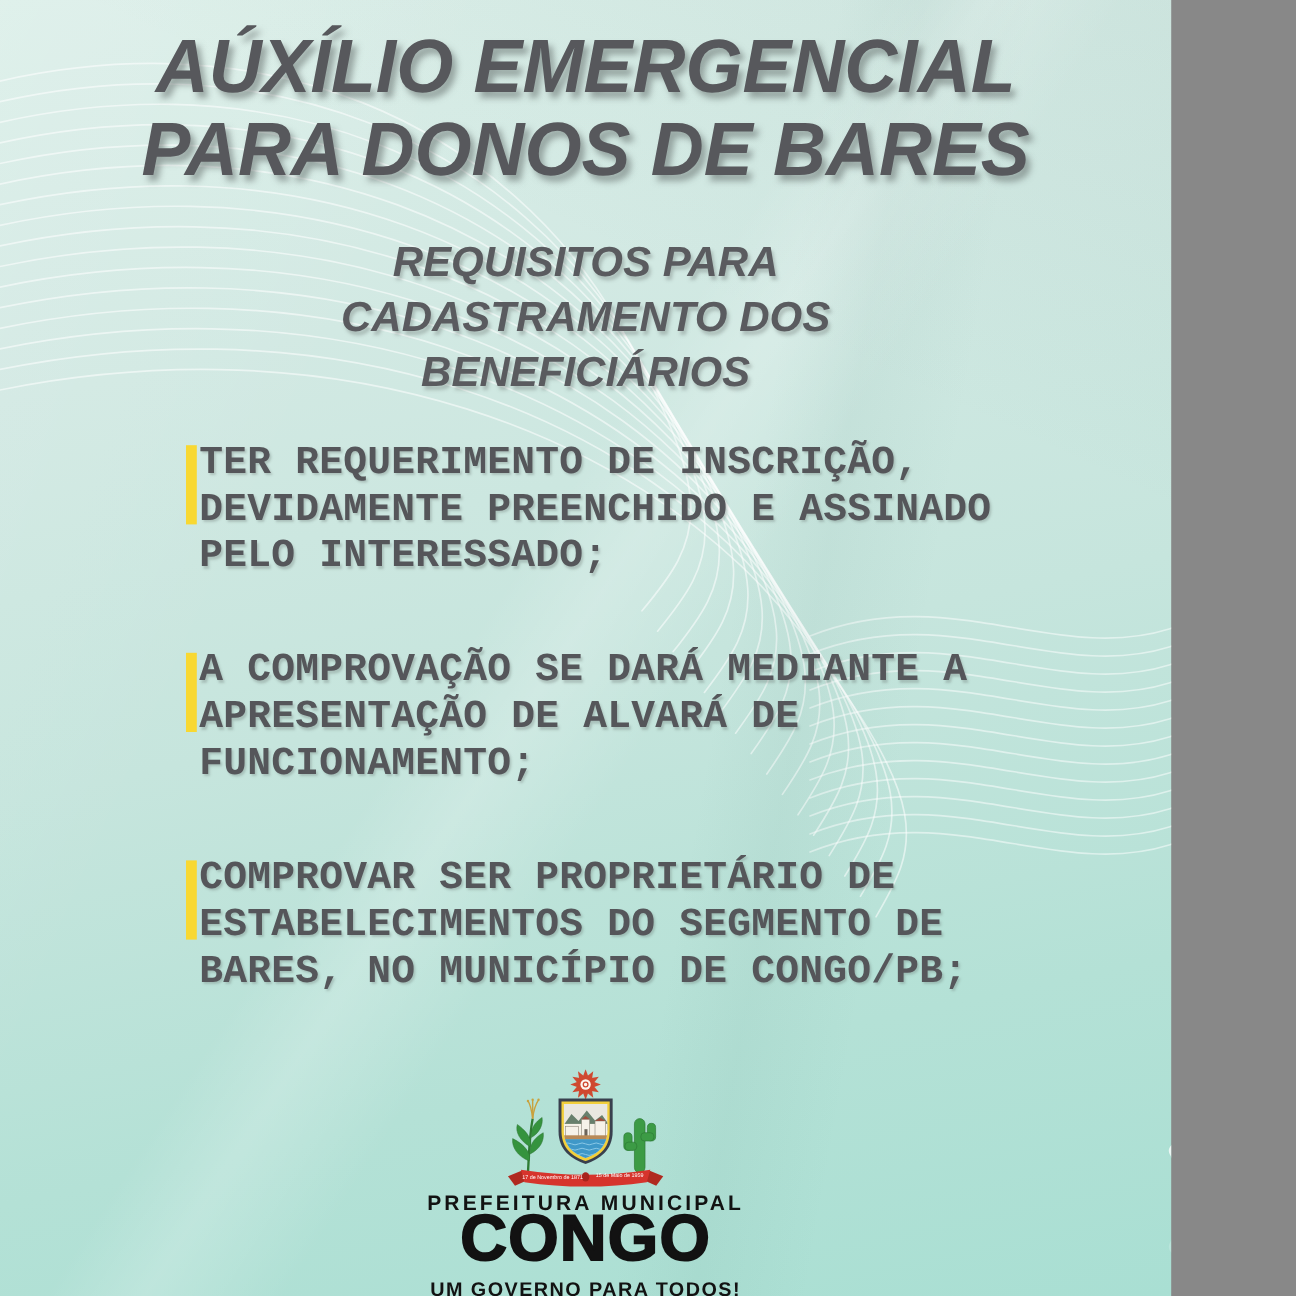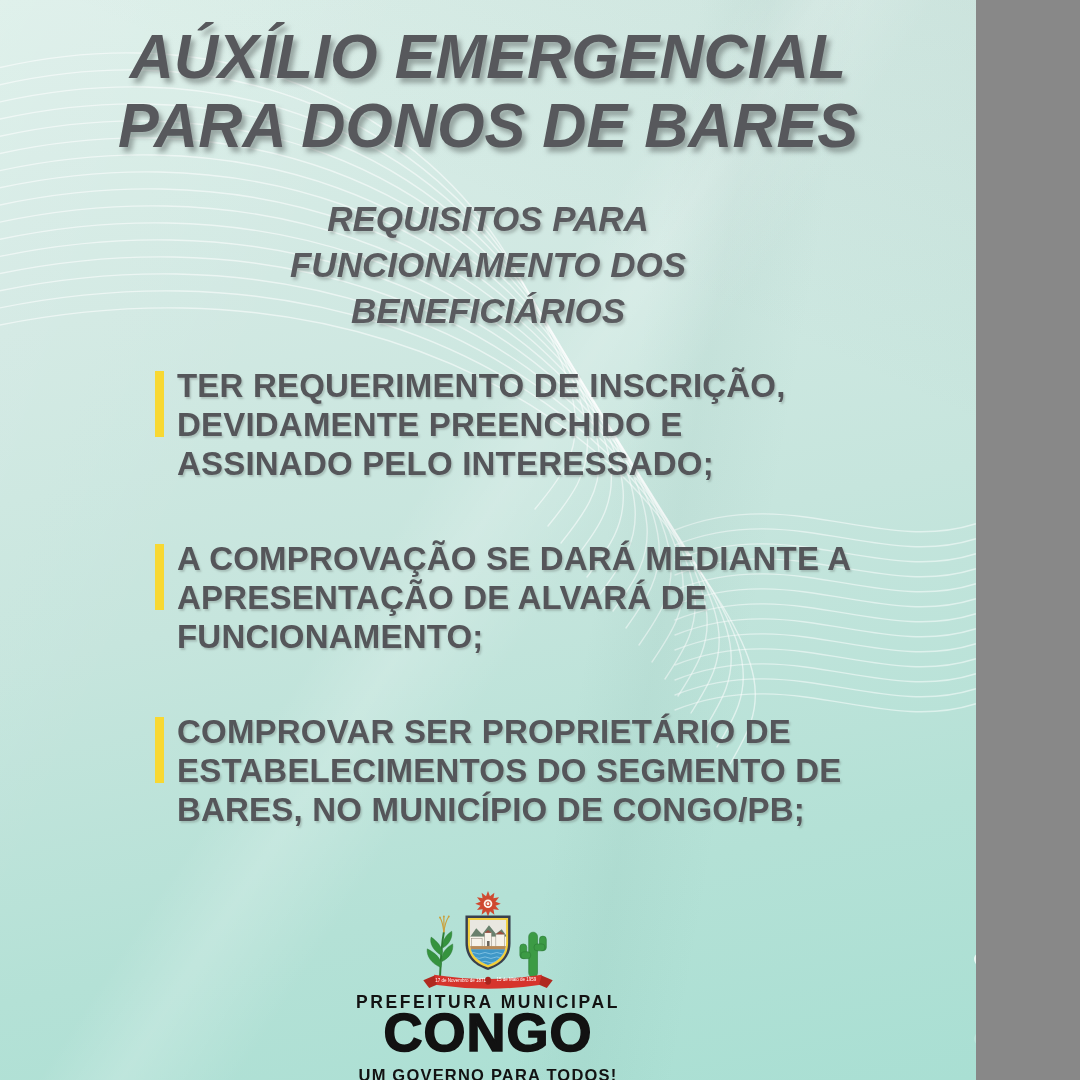--- a/index.html
+++ b/index.html
@@ -26,21 +26,21 @@
     text-shadow:4px 5px 5px rgba(96,106,104,.55);
   }
   .subtitle{
     position:absolute;top:196px;left:50%;transform:translateX(-50%);
     width:640px;text-align:center;
     color:#5a5b5f;font-weight:bold;font-style:italic;
     font-size:35px;line-height:46px;
     text-shadow:2px 3px 3px rgba(96,106,104,.35);
   }
   .req-list{position:absolute;top:366px;left:155px;width:720px;}
-  .req{display:flex;gap:13px;margin-bottom:56px;}
+  .req{display:flex;gap:2px;margin-bottom:56px;font-family:Liberation Mono, monospace;}
   .req .bar{flex:none;width:9px;height:66px;margin-top:5px;background:#f8d832;}
   .req p{
     margin:0;width:680px;color:#55565a;font-weight:bold;
     font-size:33px;line-height:39px;letter-spacing:.2px;
     text-shadow:1.5px 2px 2px rgba(96,106,104,.30);
   }
 
   .footer{position:absolute;top:891px;left:0;right:0;text-align:center;color:#121212;}
   .footer .crest{display:block;margin:0 auto;}
   .org-type{margin:1px 0 0;font-size:17.5px;font-weight:bold;letter-spacing:2.6px;}
@@ -91,21 +91,21 @@
       </g>
   </svg>
 
   <div class="crease"></div>
 
   <div class="title">
     <div>AÚXÍLIO EMERGENCIAL</div>
     <div>PARA DONOS DE BARES</div>
   </div>
 
-  <div class="subtitle">REQUISITOS PARA FUNCIONAMENTO DOS BENEFICIÁRIOS</div>
+  <div class="subtitle">REQUISITOS PARA CADASTRAMENTO DOS BENEFICIÁRIOS</div>
 
   <div class="req-list">
     <div class="req">
       <span class="bar"></span>
       <p>TER REQUERIMENTO DE INSCRIÇÃO, DEVIDAMENTE PREENCHIDO E ASSINADO PELO INTERESSADO;</p>
     </div>
     <div class="req">
       <span class="bar"></span>
       <p>A COMPROVAÇÃO SE DARÁ MEDIANTE A APRESENTAÇÃO DE ALVARÁ DE FUNCIONAMENTO;</p>
     </div>

